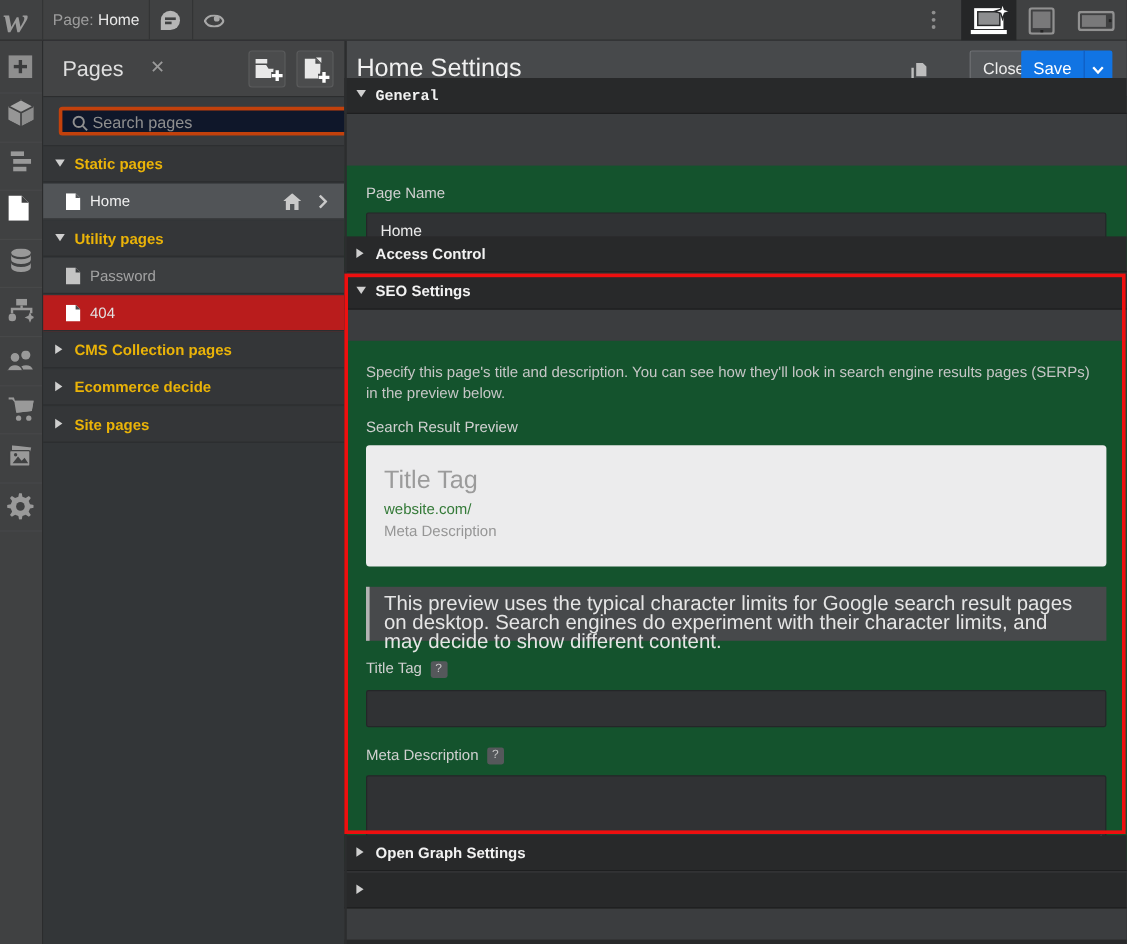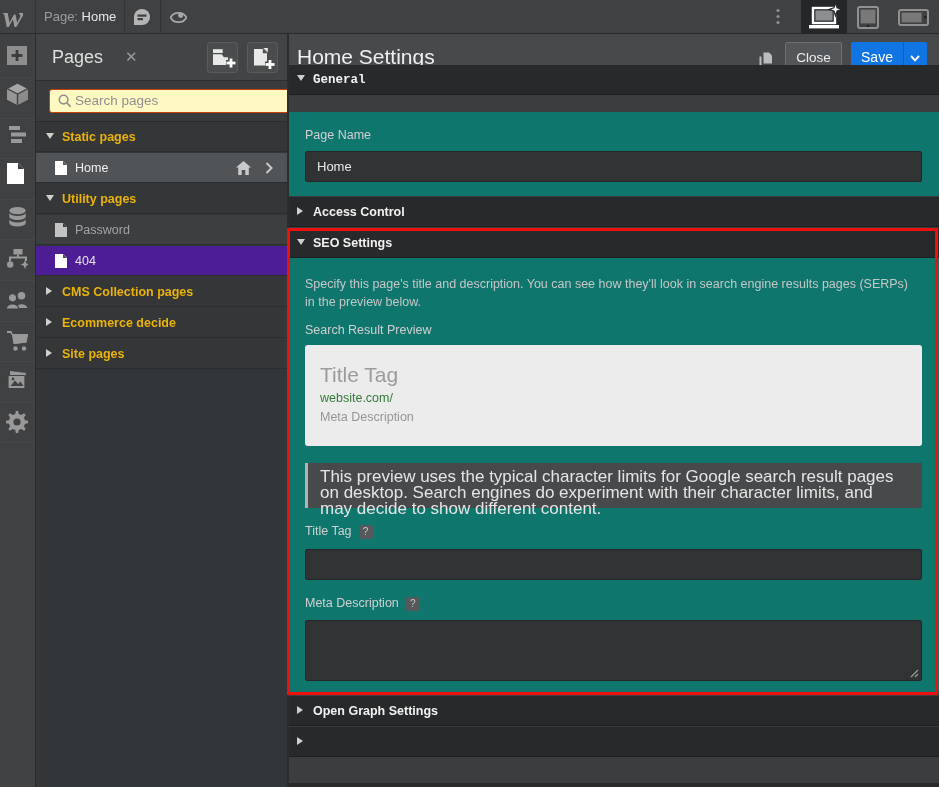--- a/index.html
+++ b/index.html
@@ -29,54 +29,54 @@
     background:#434445; border-bottom:1px solid #2c2d2e; }
   #panel-title { position:absolute; left:16px; top:0; height:46px; line-height:46px;
     font-size:18px; color:#dfdfdf; }
   #panel-x { position:absolute; left:89px; top:0; height:46px; line-height:45px;
     font-size:15px; color:#9b9b9b; }
   .hbtn { position:absolute; top:8px; width:31px; height:31px; background:#4b4c4d;
     border:1px solid #5a5b5c; border-radius:3px; }
   #searcharea { position:absolute; left:0; top:47px; width:251px; height:41px;
     background:#393b3d; border-bottom:1px solid #2b2d2f; }
   #searchbox { position:absolute; left:13px; top:8px; width:272px; height:24px;
-    background:#fef9c3; border:1px solid #c2410c; border-radius:3px; }
+    background:#0f172a; border:3px solid #c2410c; border-radius:3px; }
   #searchbox span { position:absolute; left:25px; top:0; line-height:22px;
     font-size:13.5px; color:#8f8f8f; }
   .prow { position:absolute; left:0; width:251px; height:30px; line-height:30px;
     background:#343638; border-bottom:1px solid #2b2d2f; color:#eab308;
     font-size:12.5px; font-weight:bold; }
   .prow .tri { position:absolute; left:10px; top:0px; }
   .prow .lbl { position:absolute; left:26px; }
   .pagerow { background:#3c3e40; font-weight:normal; color:#a3a3a3; }
   .pagerow .lbl { left:39px; }
 
   
   #settings { position:absolute; left:287px; top:34px; width:652px; height:753px;
     background:#3b3d3f; }
   #set-head { position:absolute; left:0; top:0; width:652px; height:47px;
     background:#47494b; border-bottom:1px solid #2a2b2c; }
   #set-title { position:absolute; left:10px; top:0; height:46px; line-height:46px;
     font-size:21px; color:#f0f0f0; }
-  #btn-close { position:absolute; left:498px; top:8px; width:57px; height:31px;
+  #btn-close { position:absolute; left:521px; top:8px; width:57px; height:31px;
     background:#54575a; border:1px solid #6e7174; border-radius:2px; color:#ededed;
     font-size:13.5px; text-align:center; line-height:29px; }
   #btn-save { position:absolute; left:564px; top:8px; width:76px; height:31px;
     background:#1174e3; border-radius:2px; color:#fff; font-size:14px; }
   #btn-save .savelbl { position:absolute; left:0; top:0; width:52px; height:31px;
     text-align:center; line-height:31px; }
   #btn-save .sep { position:absolute; left:52px; top:0; width:1px; height:31px;
     background:#0f5cc0; }
 
   .strip { position:absolute; left:0; width:652px; height:30px; line-height:30px;
     background:#28292a; border-bottom:1px solid #1e1f20; color:#f2f2f2;
     font-size:12.5px; font-weight:bold; }
   .strip .tri { position:absolute; left:10px; top:0; }
   .strip .lbl { position:absolute; left:26px; }
-  .content { position:absolute; left:0; width:652px; background:#0f766e; }
+  .content { position:absolute; left:0; width:652px; background:#14532d;margin-top:26px; }
   .field-label { position:absolute; left:18px; font-size:12.5px; color:#d0d0d0; }
   .input { position:absolute; left:18px; width:617px; background:#303234;
     border:1px solid #242628; border-radius:2px; color:#e9e9e9; font-size:13px; }
 
   .tri-d { width:0; height:0; border-left:4.5px solid transparent;
     border-right:4.5px solid transparent; border-top:6px solid #cfcfcf;
     display:inline-block; }
   .tri-r { width:0; height:0; border-top:4.5px solid transparent;
     border-bottom:4.5px solid transparent; border-left:6px solid #cfcfcf;
     display:inline-block; }
@@ -270,21 +270,21 @@
       <svg class="abs" style="left:19px; top:8px;" width="12" height="14" viewBox="0 0 12 14">
         <path d="M0 0 L8 0 L12 4 L12 14 L0 14 Z" fill="#c4c4c4"></path>
         <path d="M8 0 L8 4 L12 4 Z" fill="#3c3e40"></path>
       </svg>
       <span class="lbl">Password</span>
     </div>
     <div class="prow" style="top:150px;">
       <span class="tri"><span class="tri-d" style="vertical-align:2px;"></span></span>
       <span class="lbl">Utility pages</span>
     </div>
-    <div class="prow pagerow" style="top:212px; background:#4c1d95; color:#e3e3e3;">
+    <div class="prow pagerow" style="top:212px; background:#b91c1c; color:#e3e3e3;">
       <svg class="abs" style="left:19px; top:8px;" width="12" height="14" viewBox="0 0 12 14">
         <path d="M0 0 L8 0 L12 4 L12 14 L0 14 Z" fill="#fff"></path>
         <path d="M8 0 L8 4 L12 4 Z" fill="#4a4d4f"></path>
       </svg>
       <span class="lbl">404</span>
     </div>
     <div class="prow" style="top:243px;">
       <span class="tri"><span class="tri-r" style="vertical-align:1px;"></span></span>
       <span class="lbl">CMS Collection pages</span>
     </div>

